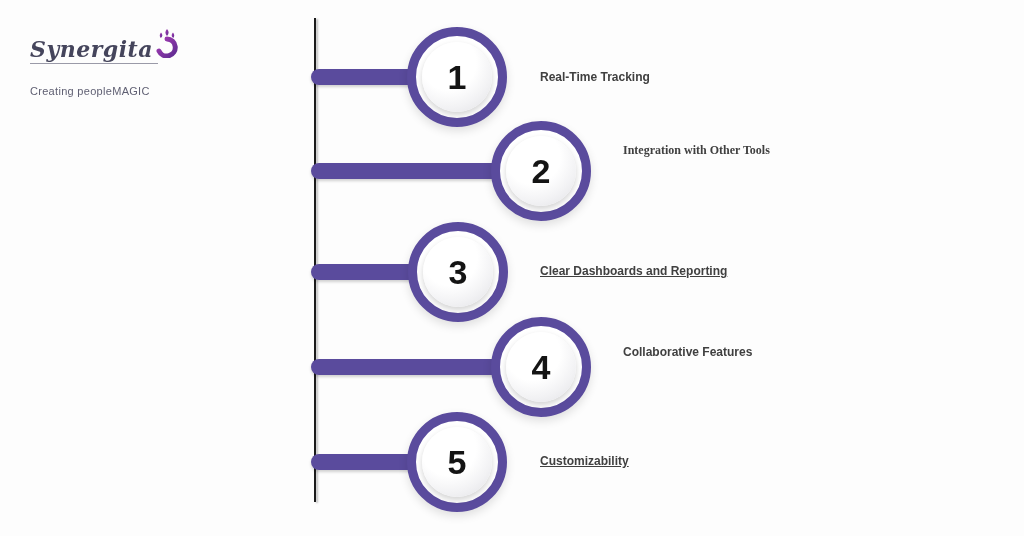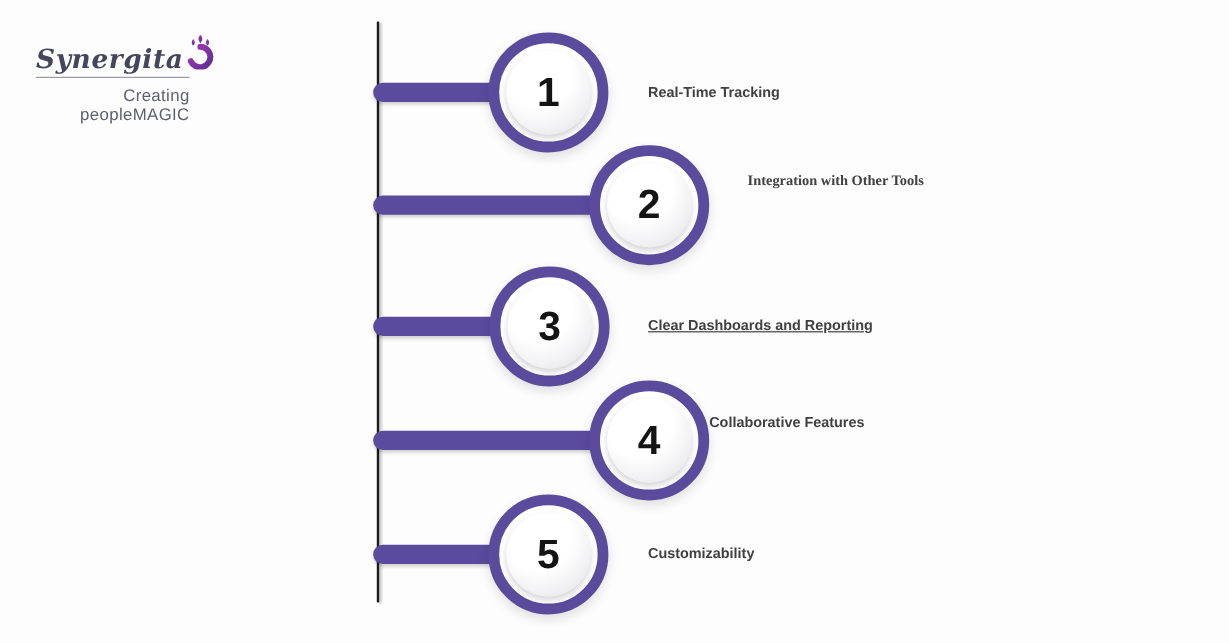--- a/index.html
+++ b/index.html
@@ -38,25 +38,25 @@
     padding-bottom: 2px;
   }
   .logo-icon { flex: 0 0 auto; }
   .logo-rule {
     height: 1px;
     background: #9a9aa8;
     margin-top: 1px;
     width: 128px;
   }
   .tagline {
-    margin-top: 6px;
-    font-size: 14px;
+    margin-top: 21px;
+    font-size: 11px;
     letter-spacing: 0.3px;
     color: #5f5f72;
-    text-align: right;
+    text-align: left;
     padding-right: 4px;
   }
 
   
   .spine {
     position: absolute;
     left: 314px;
     top: 18px;
     width: 2px;
     height: 484px;
@@ -118,25 +118,25 @@
   .bar-2   { left: 311px; top: 163px; width: 234px; }
   .circle-2{ left: 491px; top: 121px; }
   .label-2 { left: 623px; top: 138px; font-family: Liberation Serif, serif; }
   
   .bar-3   { left: 311px; top: 264px; width: 151px; }
   .circle-3{ left: 408px; top: 222px; }
   .label-3 { left: 540px; top: 259px; text-decoration: underline; }
   
   .bar-4   { left: 311px; top: 359px; width: 234px; }
   .circle-4{ left: 491px; top: 317px; }
-  .label-4 { left: 591px; top: 340px; }
+  .label-4 { left: 623px; top: 340px; }
   
   .bar-5   { left: 311px; top: 454px; width: 150px; }
   .circle-5{ left: 407px; top: 412px; }
-  .label-5 { left: 540px; top: 449px; }
+  .label-5 { left: 540px; top: 449px; text-decoration: underline; }
 </style>
 </head>
 <body>
 
 <div class="canvas">
 
   <div class="logo">
     <div class="logo-top">
       <span class="brand">Synergita</span>
       <span class="logo-icon">

